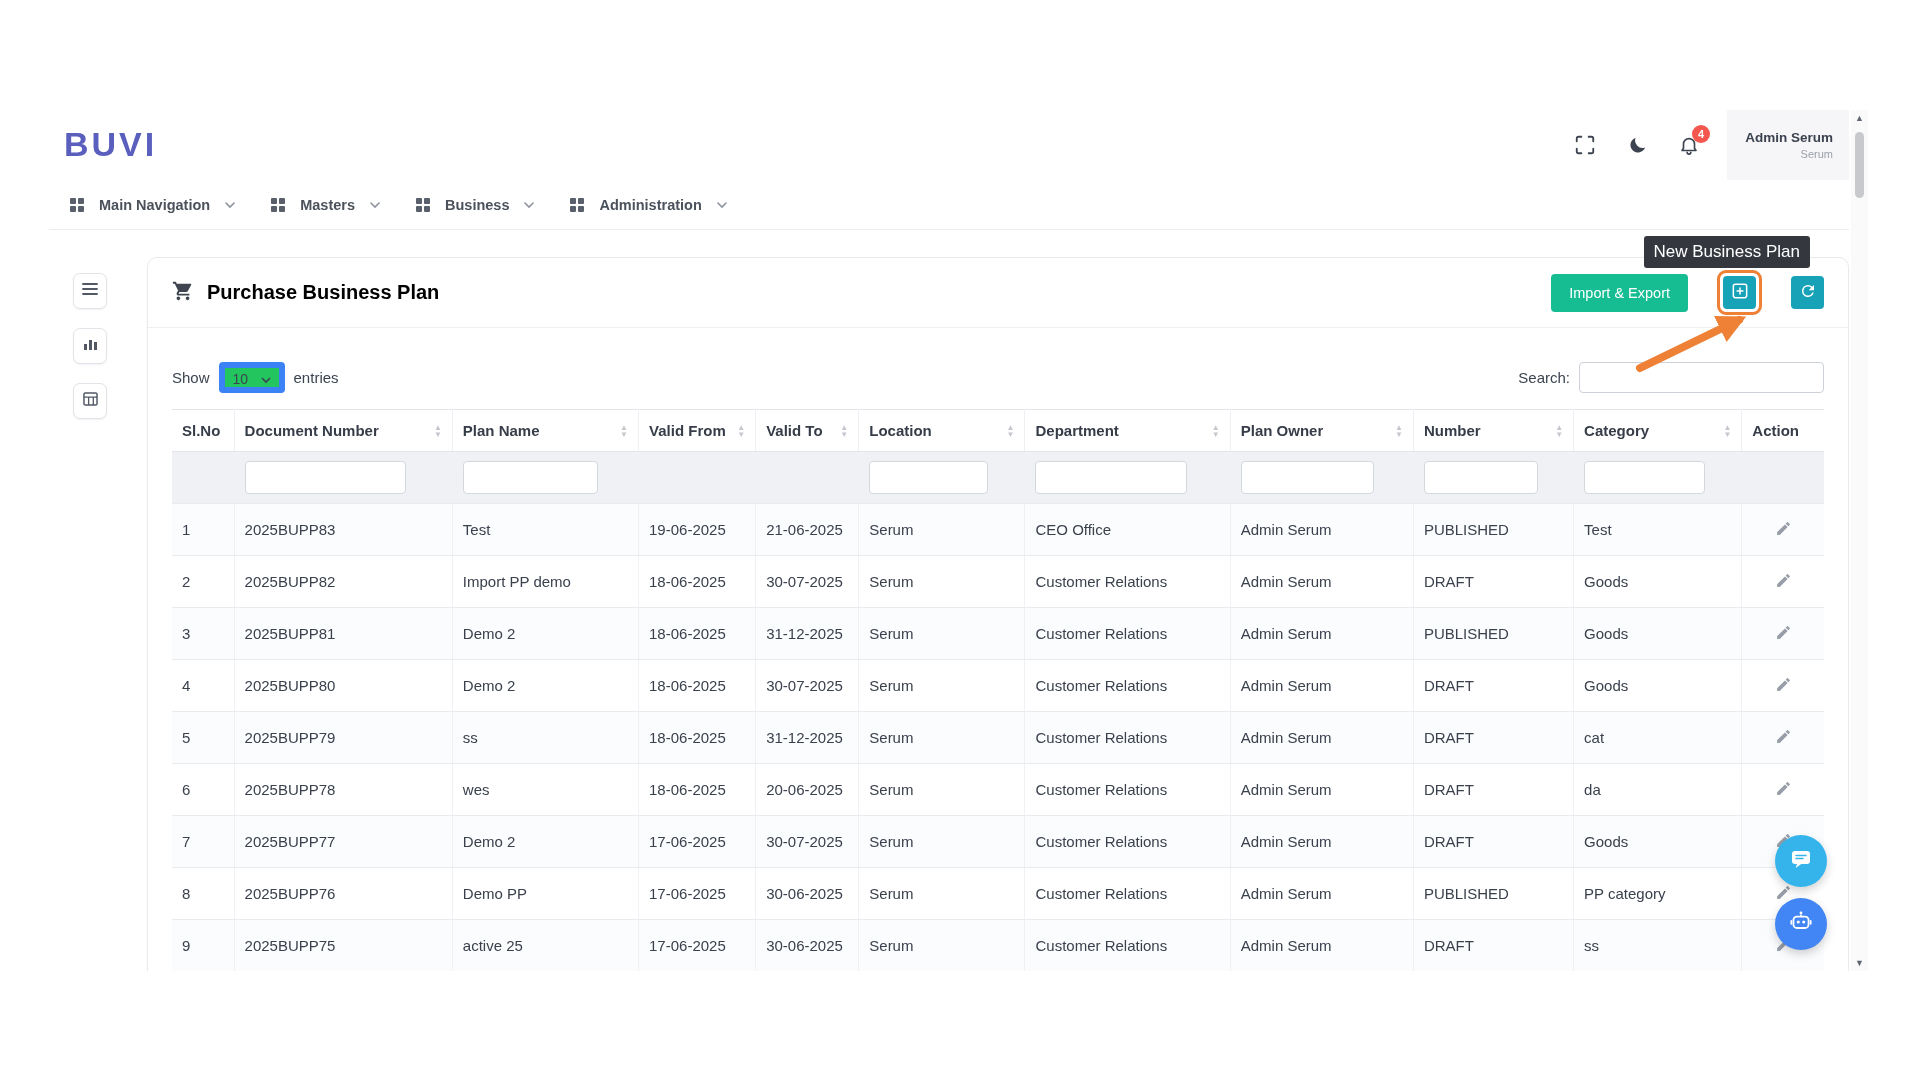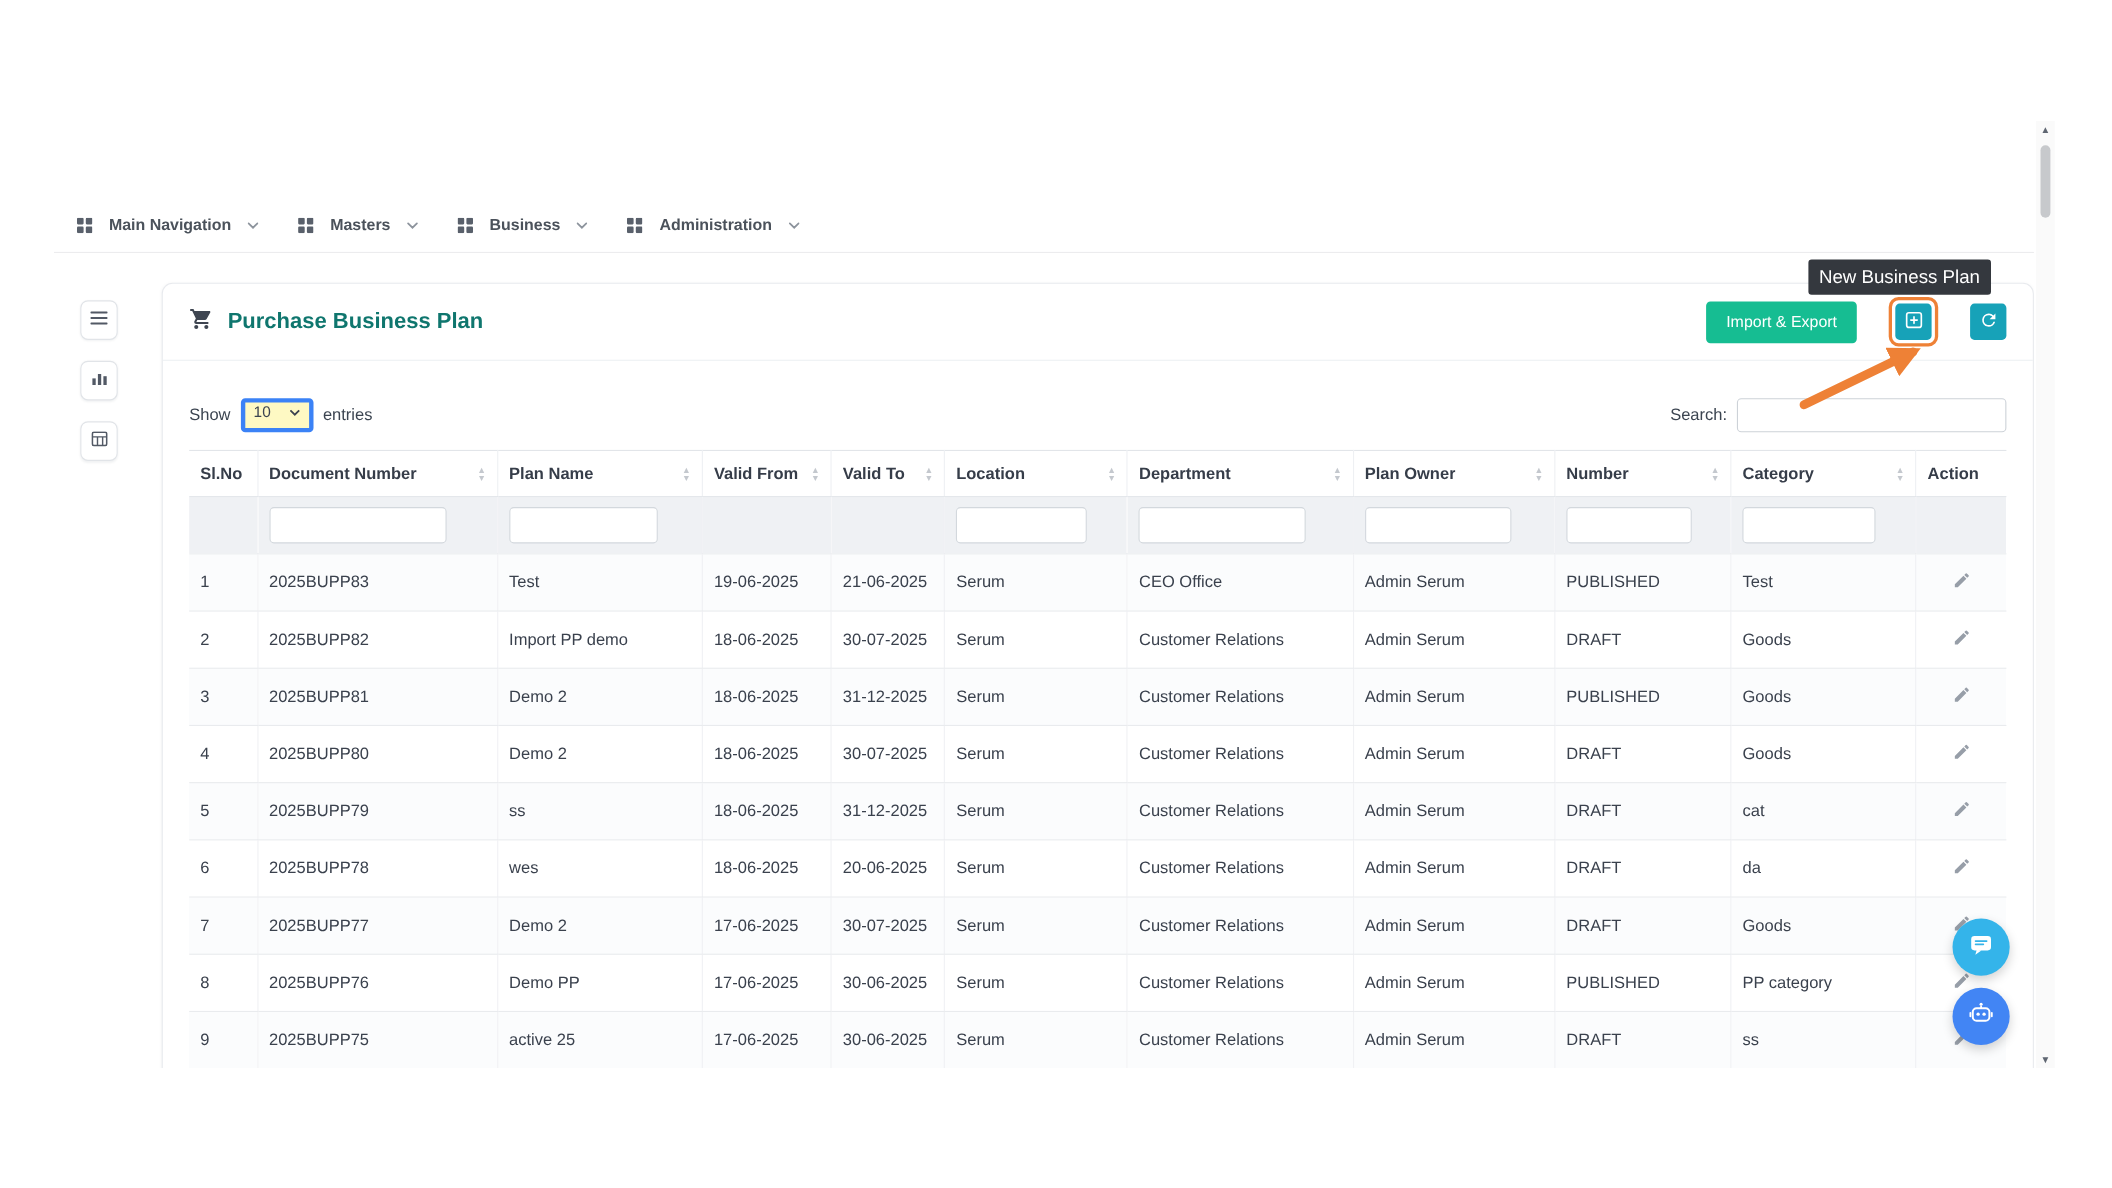--- a/index.html
+++ b/index.html
@@ -41,38 +41,38 @@
               border:1px solid #e1e4e8; border-radius:7px; box-shadow:0 1px 2px rgba(20,30,50,.06);
               display:flex; align-items:center; justify-content:center; color:#525965; cursor:pointer; }
   .side-btn.b1 { top:163px; } .side-btn.b2 { top:218px; } .side-btn.b3 { top:273px; }
 
   
   .card { position:absolute; left:98px; top:147px; width:1702px; height:840px; background:#fff;
           border:1px solid #e8eaee; border-radius:10px; box-shadow:0 1px 3px rgba(16,24,40,.04); }
   .card-head { height:70px; border-bottom:1px solid #edf0f3; display:flex; align-items:center;
                padding:0 24px; position:relative; }
   .title-wrap { display:flex; align-items:center; gap:13px; }
-  .page-title { font-size:20px; font-weight:700; color:#0f766e; }
+  .page-title { font-size:20px; font-weight:700; color:#000000; }
   .head-actions { margin-left:auto; display:flex; align-items:center; gap:35px; }
   .btn-import { height:38px; padding:0 18px; background:#16bd92; color:#fff; border:none;
                 border-radius:4px; font-size:14.5px; font-family:"Liberation Sans",sans-serif;
                 cursor:pointer; }
   .btn-sq { width:33px; height:33px; background:#17a2b8; border:none; border-radius:4px;
             display:flex; align-items:center; justify-content:center; cursor:pointer; }
   .plus-wrap { position:relative; width:33px; height:33px; }
   .ring { position:absolute; left:-6px; top:-6px; width:45px; height:45px;
           border:3px solid #ee8136; border-radius:9px; pointer-events:none; }
   .tooltip { position:absolute; right:38px; top:-22px; background:#34383e; color:#fff;
              font-size:17px; padding:6px 10px; border-radius:3px; white-space:nowrap; }
 
   
   .controls { margin:34px 24px 16px; display:flex; align-items:center; justify-content:space-between; }
   .show-group, .search-group { display:flex; align-items:center; gap:9px; font-size:15px; color:#3b4450; }
-  .pagesize { width:66px; height:31px; border:4px solid #3b82f6; border-radius:4px; background:#fef9c3;
-              display:flex; align-items:flex-start; justify-content:space-between; padding:0 8px;
+  .pagesize { width:66px; height:31px; border:6px solid #3b82f6; border-radius:4px; background:#22c55e;
+              display:flex; align-items:flex-end; justify-content:space-between; padding:0 8px;
               font-size:14px; cursor:pointer; }
   .search-input { width:245px; height:31px; border:1px solid #cdd2d8; border-radius:4px;
                   padding:0 10px; font-size:14px; font-family:"Liberation Sans",sans-serif; outline:none; }
 
   
   .tablewrap { margin:16px 24px 0; }
   table.datatable { width:100%; border-collapse:collapse; table-layout:fixed; }
   .datatable thead th { font-size:15px; font-weight:700; color:#363d49; text-align:center;
                         padding:12px 10px; border-top:1px solid #e2e5e9; border-bottom:1px solid #e2e5e9;
                         border-right:1px solid #eef0f3; }
@@ -110,20 +110,46 @@
               cursor:pointer; }
   .sb-up { top:3px; } .sb-down { bottom:3px; }
   .sb-thumb { position:absolute; top:22px; left:4px; width:9px; height:66px; background:#c7c9cc;
               border-radius:6px; cursor:pointer; }
 </style>
 </head>
 <body>
 
 <div class="viewport">
 
+  <div class="app-header">
+    <div class="logo">BUVI</div>
+    <div class="hdr-icons">
+      <div class="hdr-icon">
+        <svg width="22" height="22" viewBox="0 0 24 24">
+            <path d="M8 3H5a2 2 0 0 0-2 2v3M16 3h3a2 2 0 0 1 2 2v3M21 16v3a2 2 0 0 1-2 2h-3M3 16v3a2 2 0 0 0 2 2h3" fill="none" stroke="currentColor" stroke-width="2" stroke-linecap="round"></path>
+          </svg>
+      </div>
+      <div class="hdr-icon">
+        <svg width="21" height="21" viewBox="0 0 24 24">
+            <path d="M20.7 14.2A8.5 8.5 0 0 1 9.8 3.3 8.6 8.6 0 1 0 20.7 14.2z" fill="#3d4450"></path>
+          </svg>
+      </div>
+      <div class="hdr-icon">
+        <svg width="22" height="22" viewBox="0 0 24 24">
+            <path d="M18 15.5V11a6 6 0 1 0-12 0v4.5L4.4 18h15.2L18 15.5z" fill="none" stroke="currentColor" stroke-width="1.8" stroke-linejoin="round"></path>
+            <path d="M10 20a2 2 0 0 0 4 0" fill="none" stroke="currentColor" stroke-width="1.8" stroke-linecap="round"></path>
+          </svg>
+        <span class="badge">4</span>
+      </div>
+    </div>
+    <div class="userbox">
+      <div class="uname">Admin Serum</div>
+      <div class="usub">Serum</div>
+    </div>
+  </div>
 
   <div class="nav-row">
     <div class="nav-item">
       <span class="grid-ic">
           <svg width="14" height="14" viewBox="0 0 14 14" fill="currentColor">
             <rect width="6" height="6" rx="1"></rect>
             <rect x="8" width="6" height="6" rx="1"></rect>
             <rect y="8" width="6" height="6" rx="1"></rect>
             <rect x="8" y="8" width="6" height="6" rx="1"></rect>
           </svg>

